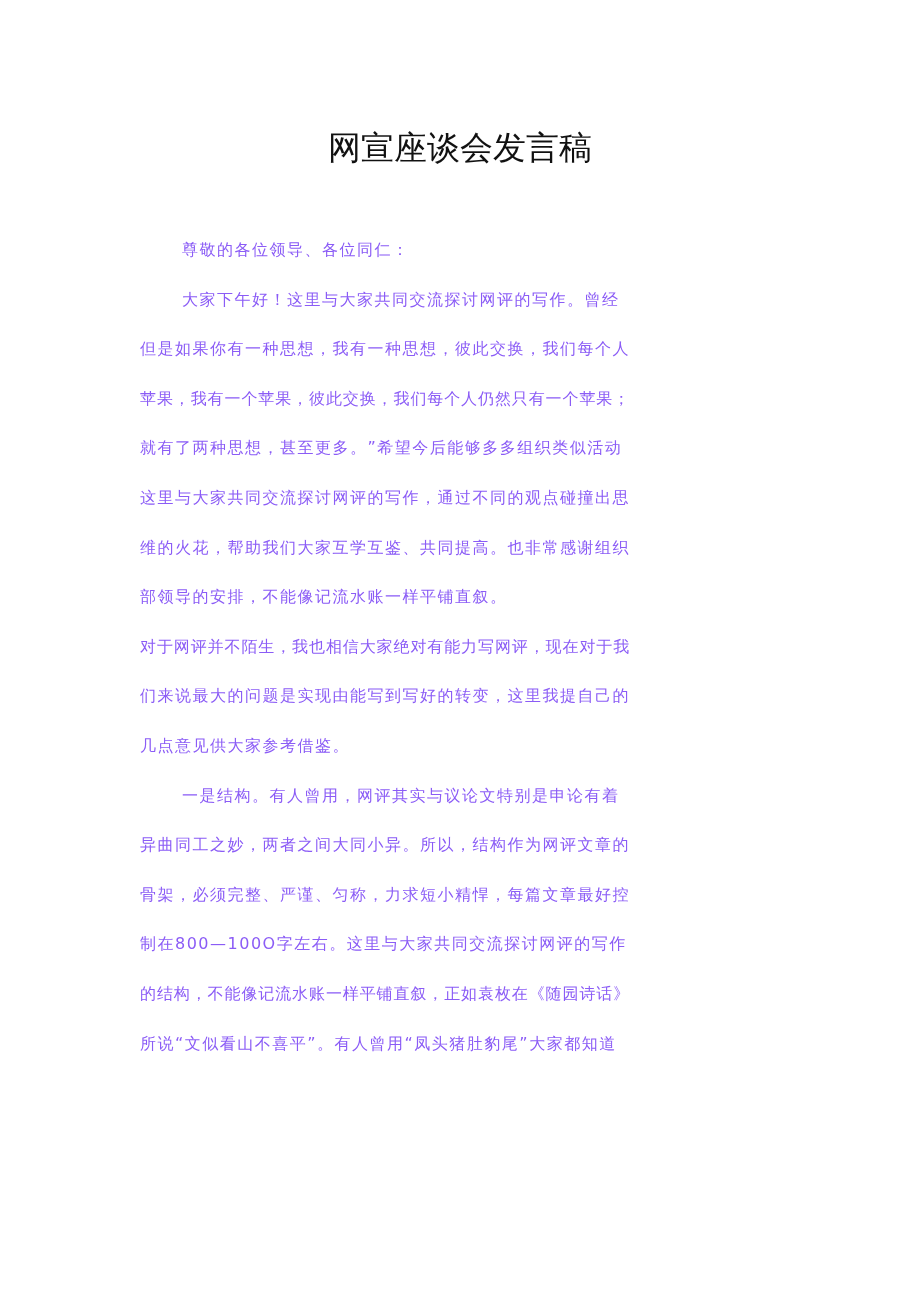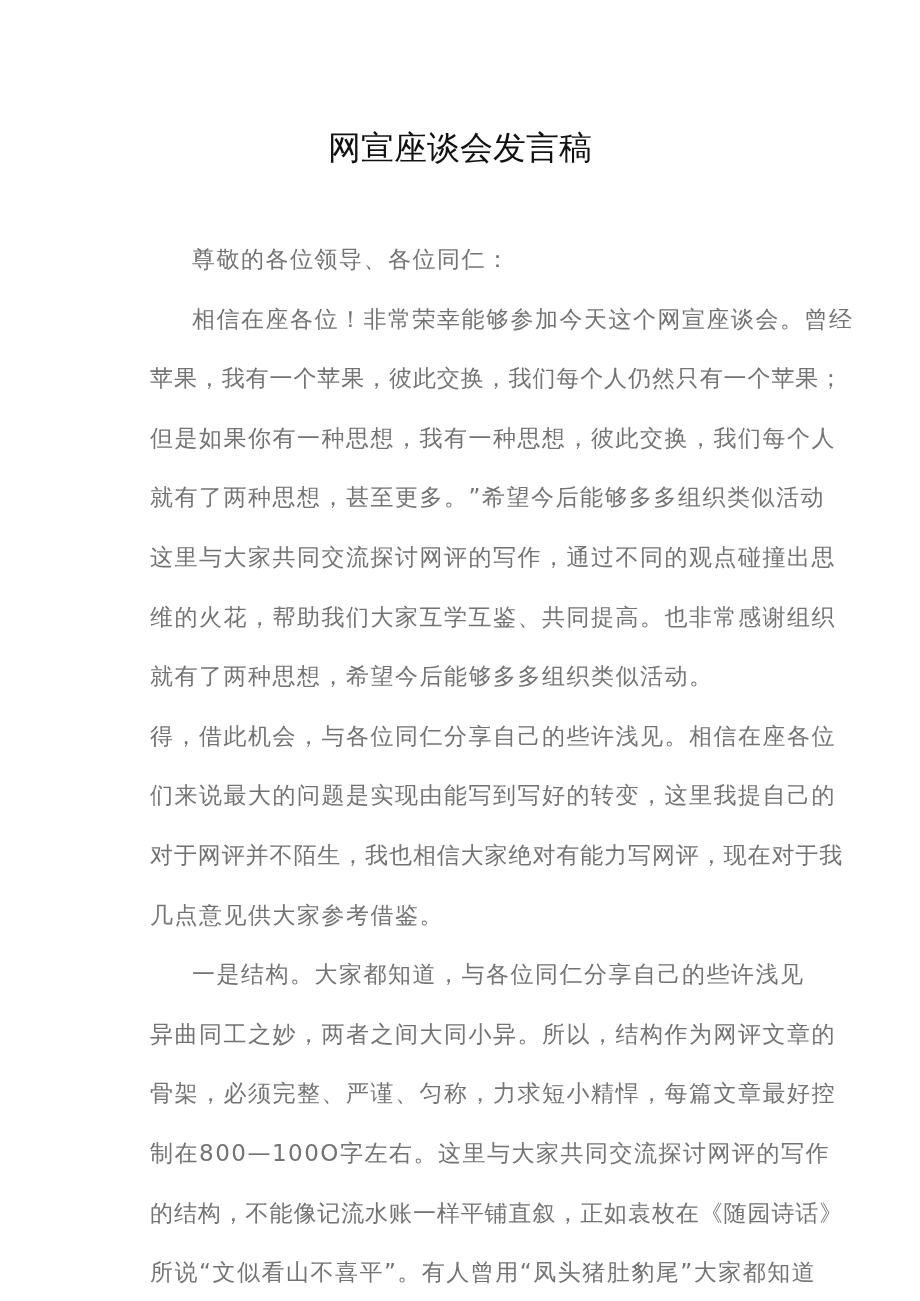--- a/index.html
+++ b/index.html
@@ -36,28 +36,28 @@
       color: #111;
       margin: 0;
     }
     .body-text {
       position: absolute;
       left: 138px;
       top: 224px;
       width: 646px;
     }
     .para {
-      margin: 12px;
-      font-size: 23px;
+      margin: 2px;
+      font-size: 16px;
       line-height: 47.6px;
       letter-spacing: 1.5px;
       text-align: justify;
       text-indent: 42px;
       word-break: break-all;
-      color: #737373;
+      color: #8b5cf6;
     }
     .line {
       display: block;
       white-space: nowrap;
       height: 47.6px;
     }
     .line.indent {
       padding-left: 42px;
     }
   </style>
@@ -67,38 +67,37 @@
 <div class="page">
   <h1 class="title">网宣座谈会发言稿</h1>
 
   <div class="body-text">
 
     <div class="para-block">
       <span class="line para indent" style="text-indent:0">尊敬的各位领导、各位同仁：</span>
     </div>
 
     <div class="para-block">
-      <span class="line para indent" style="text-indent:0">相信在座各位！非常荣幸能够参加今天这个网宣座谈会。曾经</span>
+      <span class="line para indent" style="text-indent:0">大家下午好！这里与大家共同交流探讨网评的写作。曾经</span>
+      <span class="line para" style="text-indent:0">但是如果你有一种思想，我有一种思想，彼此交换，我们每个人</span>
       <span class="line para" style="text-indent:0;letter-spacing:0.9px">苹果，我有一个苹果，彼此交换，我们每个人仍然只有一个苹果；</span>
-      <span class="line para" style="text-indent:0">但是如果你有一种思想，我有一种思想，彼此交换，我们每个人</span>
       <span class="line para" style="text-indent:0">就有了两种思想，甚至更多。”希望今后能够多多组织类似活动</span>
       <span class="line para" style="text-indent:0">这里与大家共同交流探讨网评的写作，通过不同的观点碰撞出思</span>
       <span class="line para" style="text-indent:0">维的火花，帮助我们大家互学互鉴、共同提高。也非常感谢组织</span>
-      <span class="line para" style="text-indent:0">就有了两种思想，希望今后能够多多组织类似活动。</span>
+      <span class="line para" style="text-indent:0">部领导的安排，不能像记流水账一样平铺直叙。</span>
     </div>
 
     <div class="para-block">
-      <span class="line para" style="text-indent:0">得，借此机会，与各位同仁分享自己的些许浅见。相信在座各位</span>
+      <span class="line para" style="text-indent:0;letter-spacing:0.9px">对于网评并不陌生，我也相信大家绝对有能力写网评，现在对于我</span>
       <span class="line para" style="text-indent:0">们来说最大的问题是实现由能写到写好的转变，这里我提自己的</span>
-      <span class="line para" style="text-indent:0;letter-spacing:0.9px">对于网评并不陌生，我也相信大家绝对有能力写网评，现在对于我</span>
       <span class="line para" style="text-indent:0">几点意见供大家参考借鉴。</span>
     </div>
 
     <div class="para-block">
-      <span class="line para indent" style="text-indent:0">一是结构。大家都知道，与各位同仁分享自己的些许浅见</span>
+      <span class="line para indent" style="text-indent:0">一是结构。有人曾用，网评其实与议论文特别是申论有着</span>
       <span class="line para" style="text-indent:0">异曲同工之妙，两者之间大同小异。所以，结构作为网评文章的</span>
       <span class="line para" style="text-indent:0">骨架，必须完整、严谨、匀称，力求短小精悍，每篇文章最好控</span>
       <span class="line para" style="text-indent:0">制在800—100O字左右。这里与大家共同交流探讨网评的写作</span>
       <span class="line para" style="text-indent:0;letter-spacing:0.9px">的结构，不能像记流水账一样平铺直叙，正如袁枚在《随园诗话》</span>
       <span class="line para" style="text-indent:0">所说“文似看山不喜平”。有人曾用“凤头猪肚豹尾”大家都知道</span>
     </div>
   </div>
 </div>
 
 </body></html>

